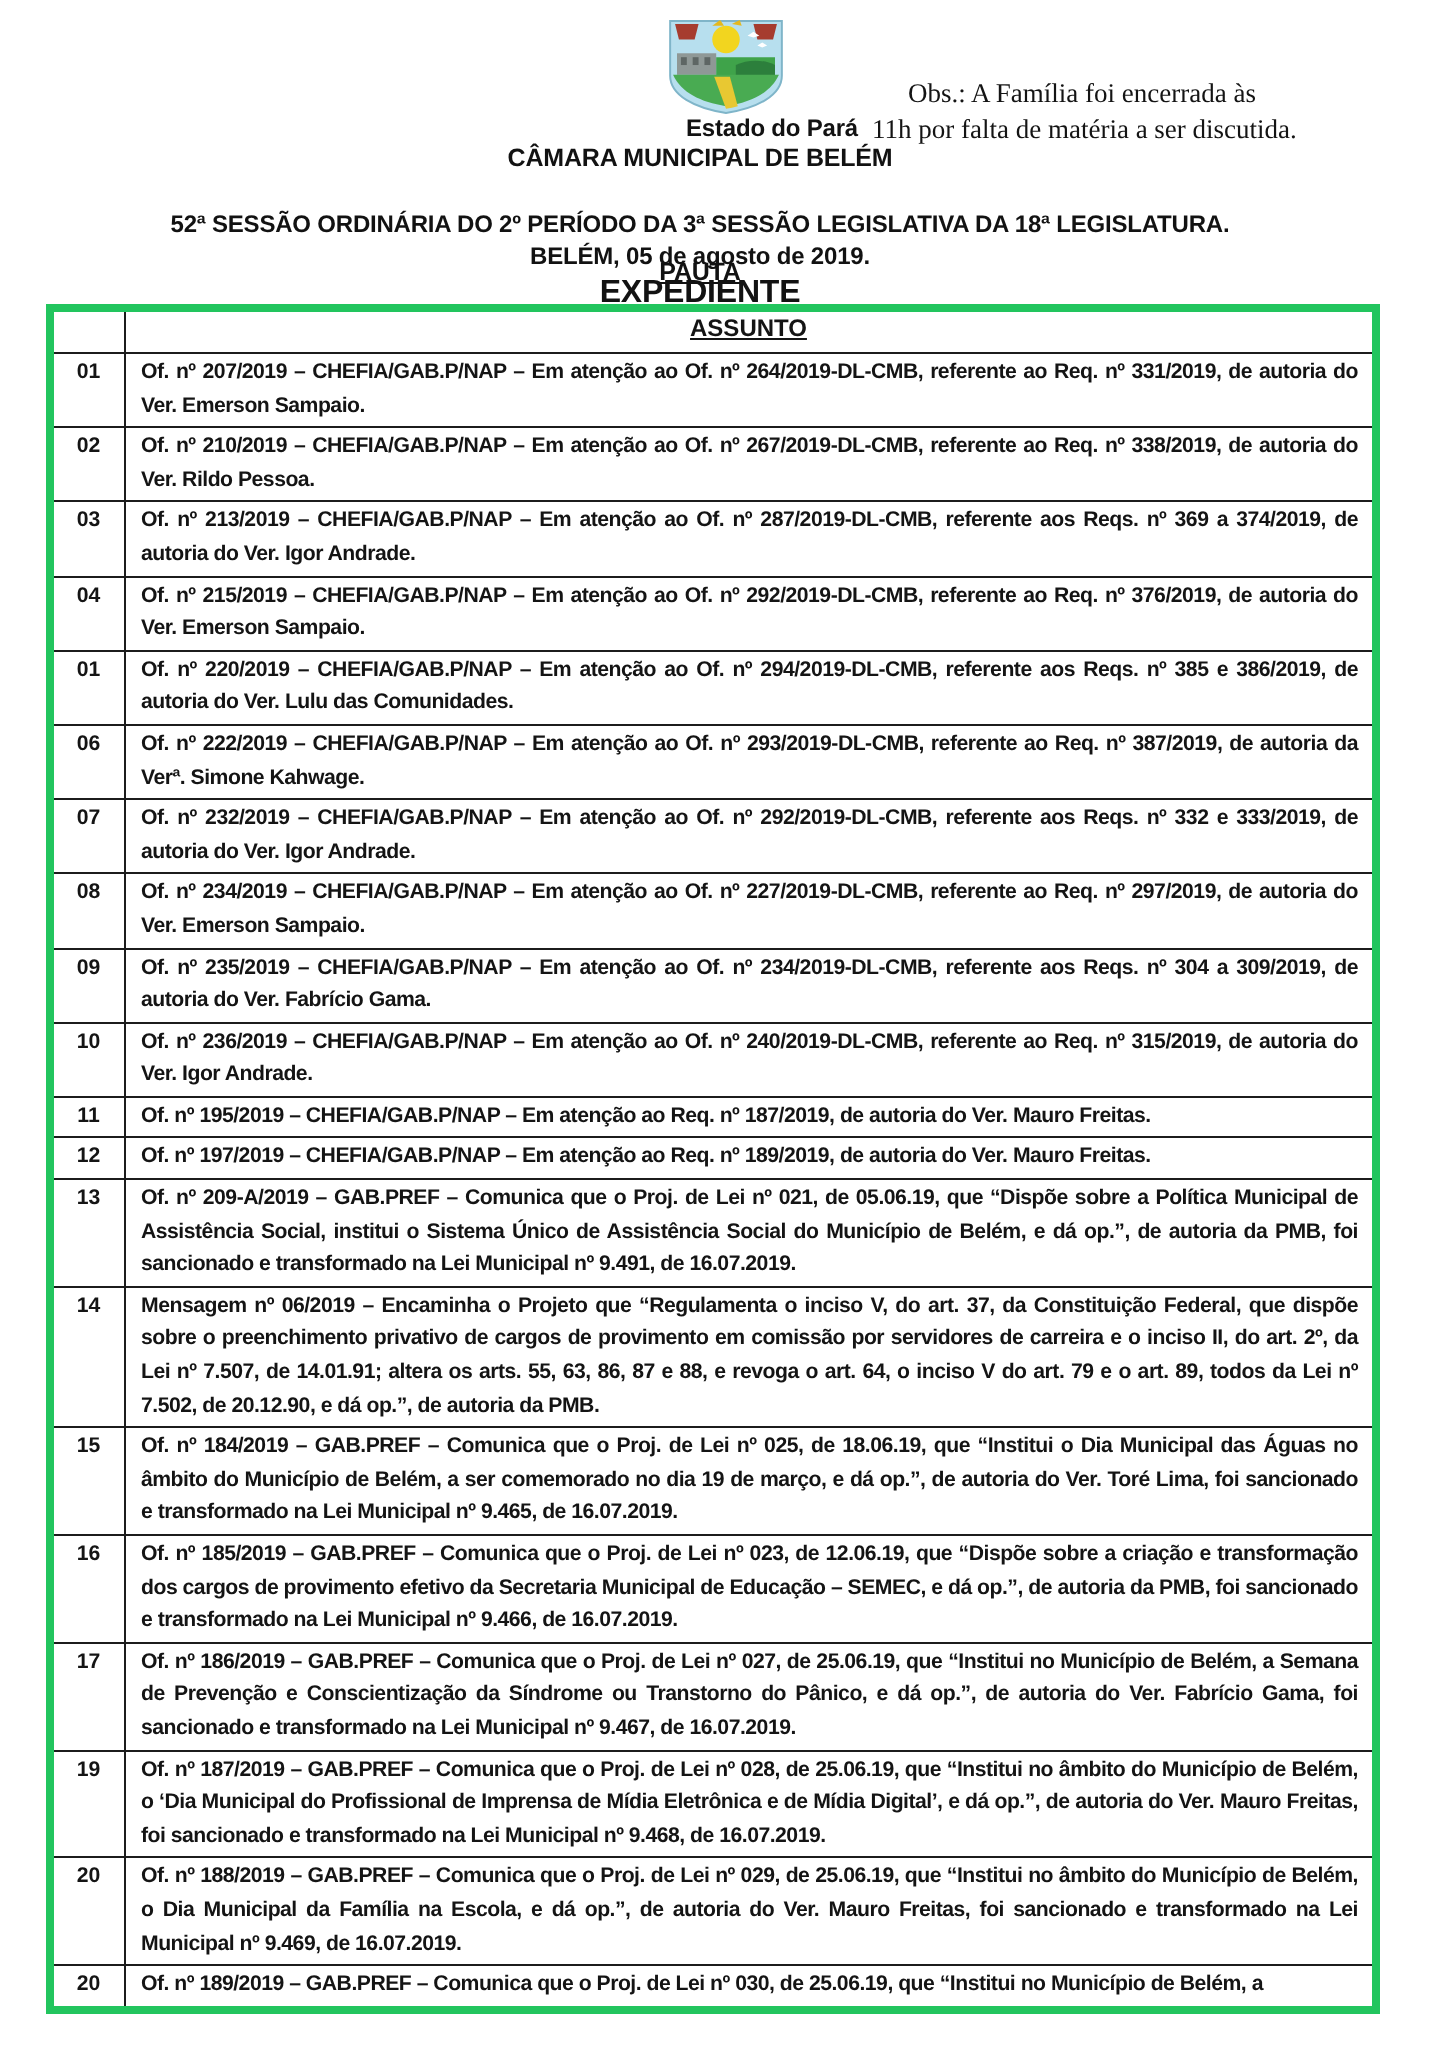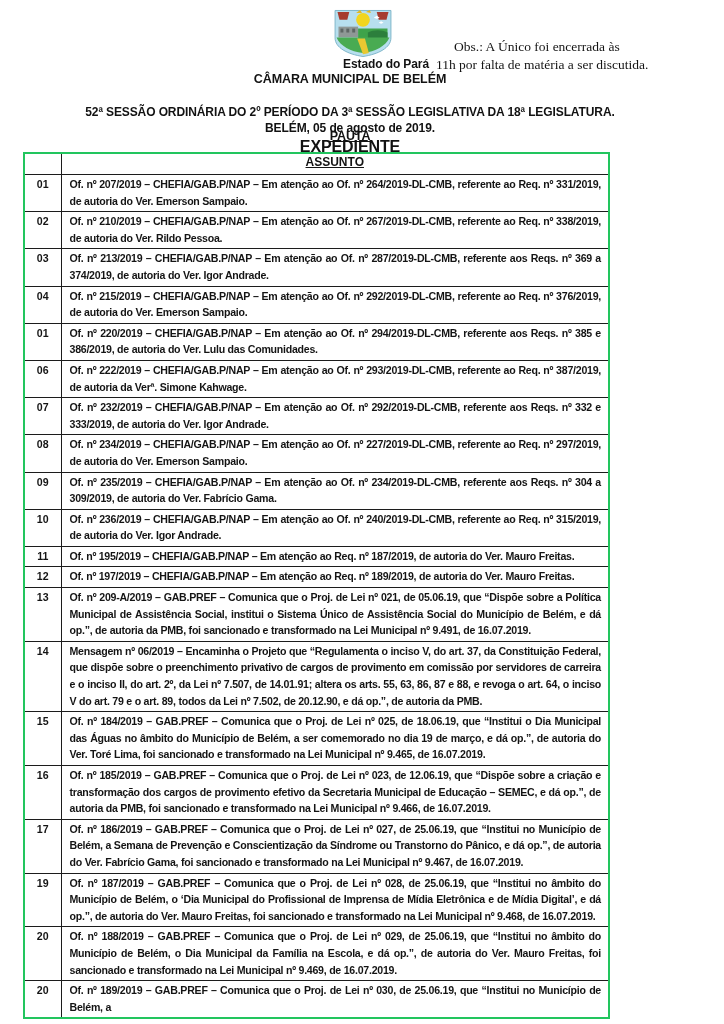--- a/index.html
+++ b/index.html
@@ -25,23 +25,23 @@
     font-weight:bold;letter-spacing:-0.1px;color:#121212;
   }
   .estado    {top:57px; font-size:12px;padding-left:36px;}
   .camara    {top:72px; font-size:12.5px;}
   .pauta     {top:89px; font-size:12.5px;text-decoration:underline;margin-top:40px;}
   .sessao    {top:105px;font-size:12px;}
   .dateline  {top:121px;font-size:12px;}
   .expediente{top:138px;font-size:16px;text-decoration:underline;}
   
   table.pauta-table{
-    position:absolute;left:23px;top:152px;width:587px;
+    position:absolute;left:23px;top:152px;width:667px;
     border-collapse:collapse;table-layout:fixed;
-    border:2px solid #22c55e;
+    border:4px solid #22c55e;
   }
   table.pauta-table th,
   table.pauta-table td{
     border:1.6px solid #1c1c1c;
     vertical-align:top;
     font-weight:bold;color:#141414;
   }
   th.assunto{
     height:18px;font-size:12px;text-align:center;
     text-decoration:underline;letter-spacing:0;
@@ -77,21 +77,21 @@
     <rect x="7" y="20" width="3" height="4" fill="#5e6664"></rect>
     <rect x="13" y="20" width="3" height="4" fill="#5e6664"></rect>
     <rect x="19" y="20" width="3" height="4" fill="#5e6664"></rect>
     <path d="M25,20 h30 v10 c-6,5 -14,6 -20,6 l-10,-6 z" fill="#3fa34a"></path>
     <path d="M35,24 c6,-3 14,-3 20,0 v6 c-6,4 -14,5 -20,5 z" fill="#2c7f3c"></path>
     <path d="M3,29 h54 c-4,9 -14,14 -27,16 c-13,-2 -23,-7 -27,-16 z" fill="#49ab52"></path>
     <path d="M24,30 l8,0 l4,15 c-2,0.6 -4,1 -6,1.3 z" fill="#e8c832"></path>
   </svg>
 
   <div class="obs">
-    <div class="l1">Obs.: A Único foi encerrada às</div>
+    <div class="l1">Obs.: A Família foi encerrada às</div>
     <div class="l2">11h por falta de matéria a ser discutida.</div>
   </div>
 
   <div class="hline estado">Estado do Pará</div>
   <div class="hline camara">CÂMARA MUNICIPAL DE BELÉM</div>
   <div class="hline pauta">PAUTA</div>
   <div class="hline sessao">52ª SESSÃO ORDINÁRIA DO 2º PERÍODO DA 3ª SESSÃO LEGISLATIVA DA 18ª LEGISLATURA.</div>
   <div class="hline dateline">BELÉM, 05 de agosto de 2019.</div>
   <div class="hline expediente">EXPEDIENTE</div>
 

